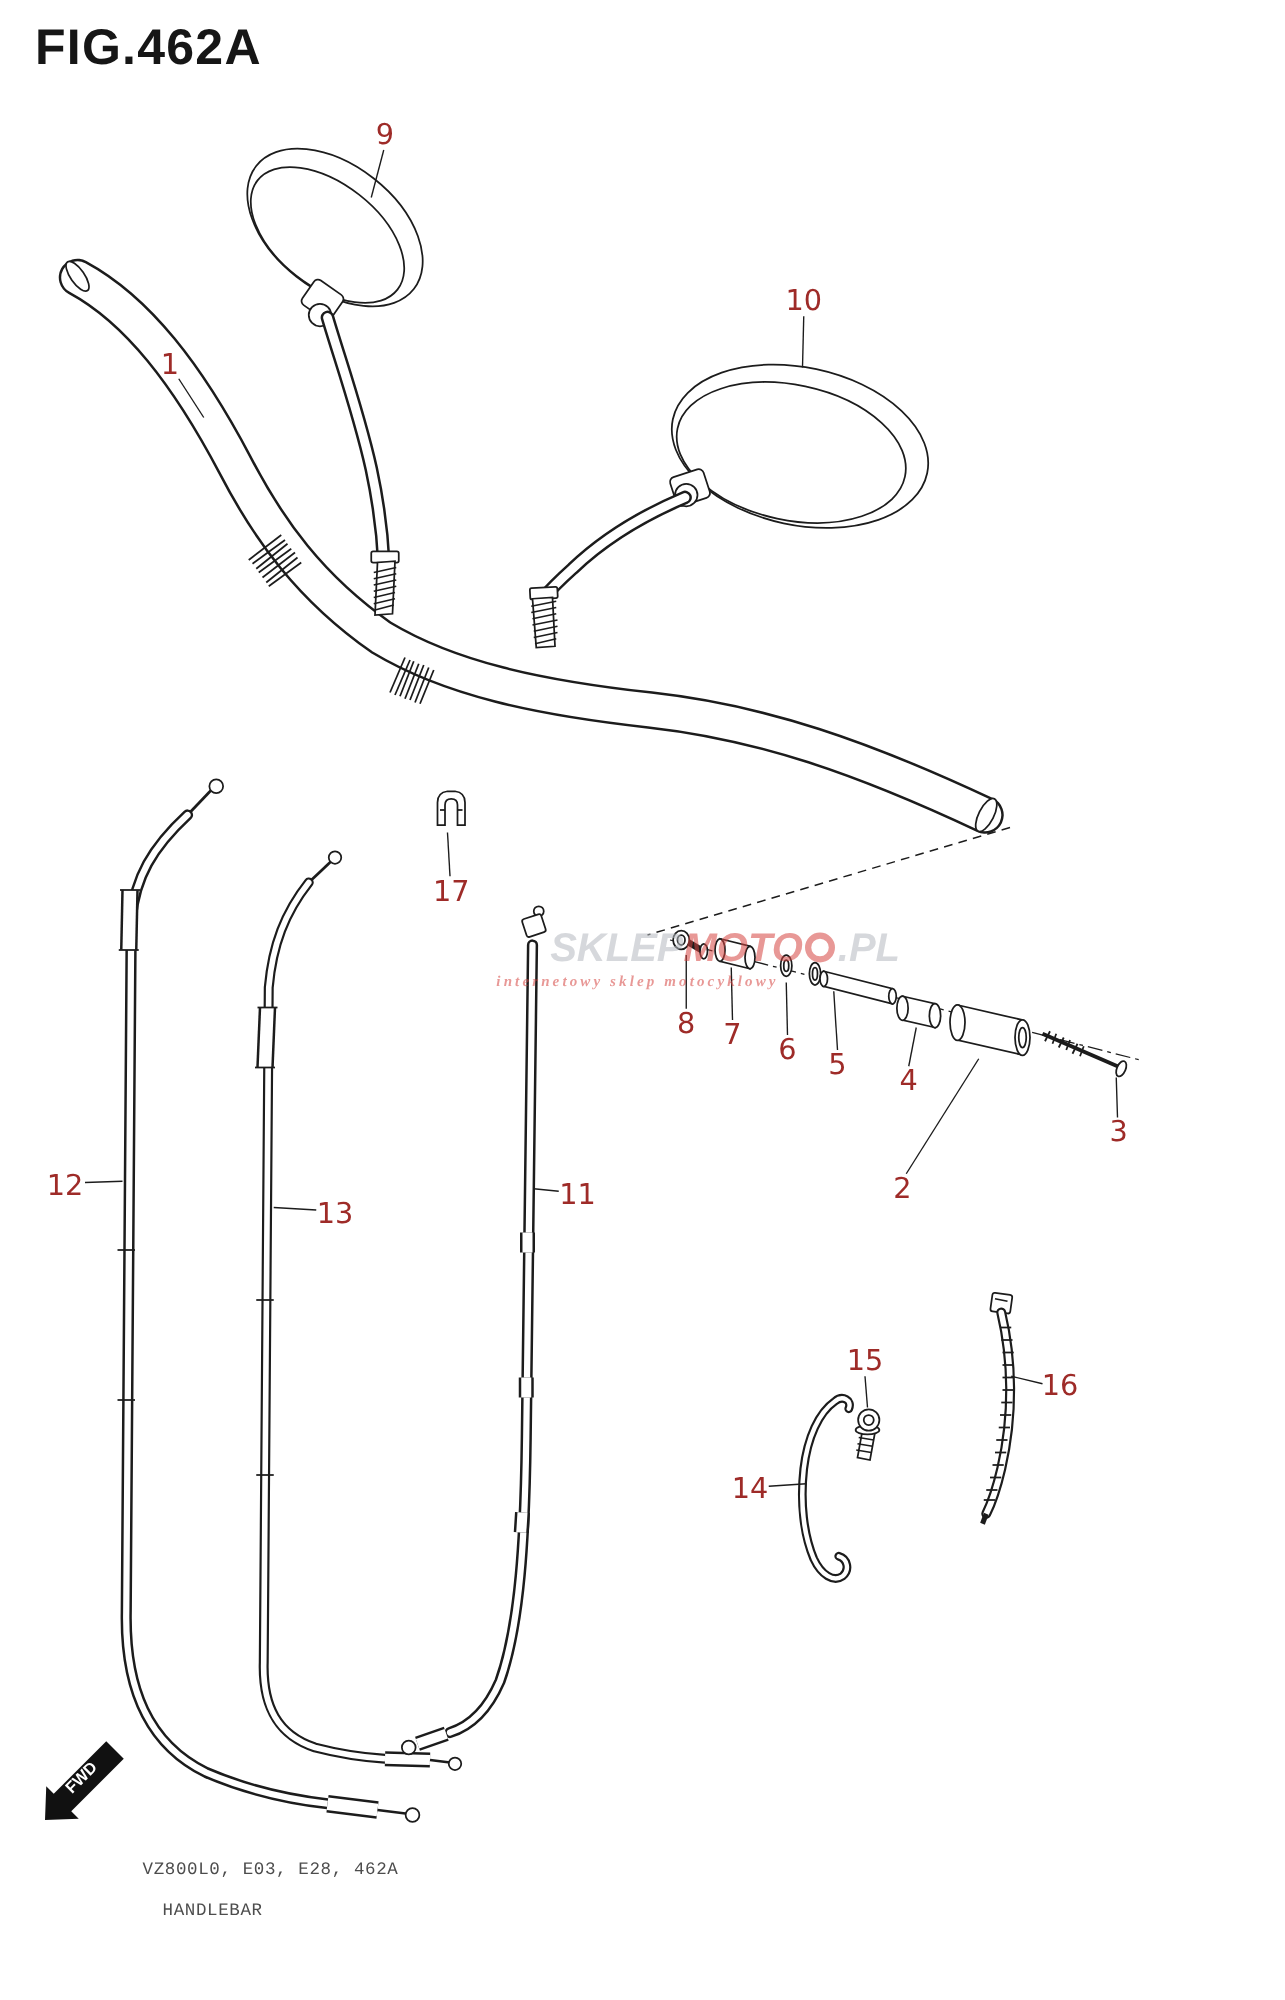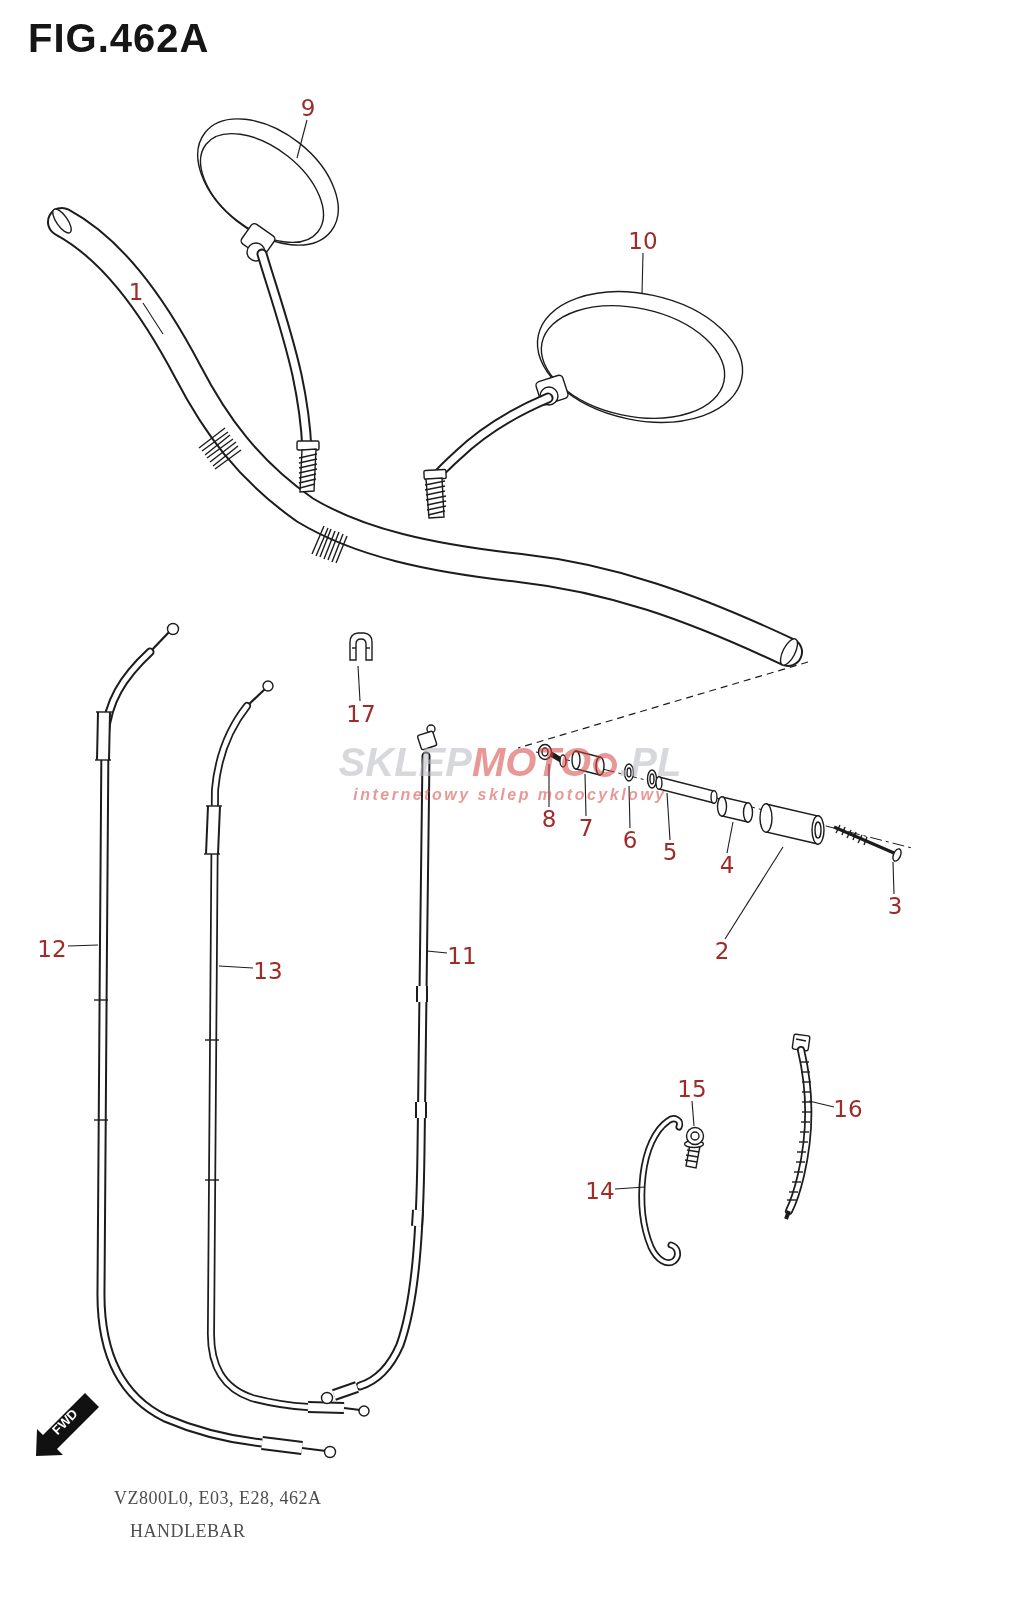--- a/index.html
+++ b/index.html
@@ -48,37 +48,38 @@
     text-anchor:middle;dominant-baseline:central;
   }
   .fwd-text{fill:#ffffff;font-family:"Liberation Sans", sans-serif;font-size:13px;font-weight:700;text-anchor:middle;}
   
   .watermark{
     position:absolute;left:300px;top:742px;width:420px;
     text-align:center;opacity:0.55;pointer-events:none;
   }
   .wm-line{
     font-family:"Liberation Sans", sans-serif;
-    font-style:italic;font-weight:800;font-size:40px;line-height:1;
+    font-style:italic;font-weight:800;font-size:32px;line-height:1;
     white-space:nowrap;
+    text-align:right;
   }
   .wm-gray{color:var(--wm-gray);}
   .wm-red{color:var(--wm-red);}
   .wm-logo{
     display:inline-block;width:24px;height:24px;border:5px solid var(--wm-red);
     border-radius:50%;vertical-align:-1px;margin:0 2px;
   }
   .wm-tagline{
     margin-top:4px;color:var(--wm-red);
-    font-family:Liberation Sans, sans-serif;
-    font-style:italic;font-size:16px;letter-spacing:2.5px;font-weight:600;
+    font-family:Liberation Serif, serif;
+    font-style:italic;font-size:12px;letter-spacing:2.5px;font-weight:600;
   }
   .footer-line{
     position:absolute;color:#4d4d4d;
-    font-family:Liberation Serif, serif;font-size:18px;letter-spacing:0.5px;
+    font-family:Liberation Mono, monospace;font-size:14px;letter-spacing:0.5px;
   }
   .footer-code{left:114px;top:1488px;}
   .footer-name{left:130px;top:1521px;text-align:center;}
 </style>
 </head>
 <body>
 
 <div class="page">
 
   <div class="fig-title">FIG.462A</div>

